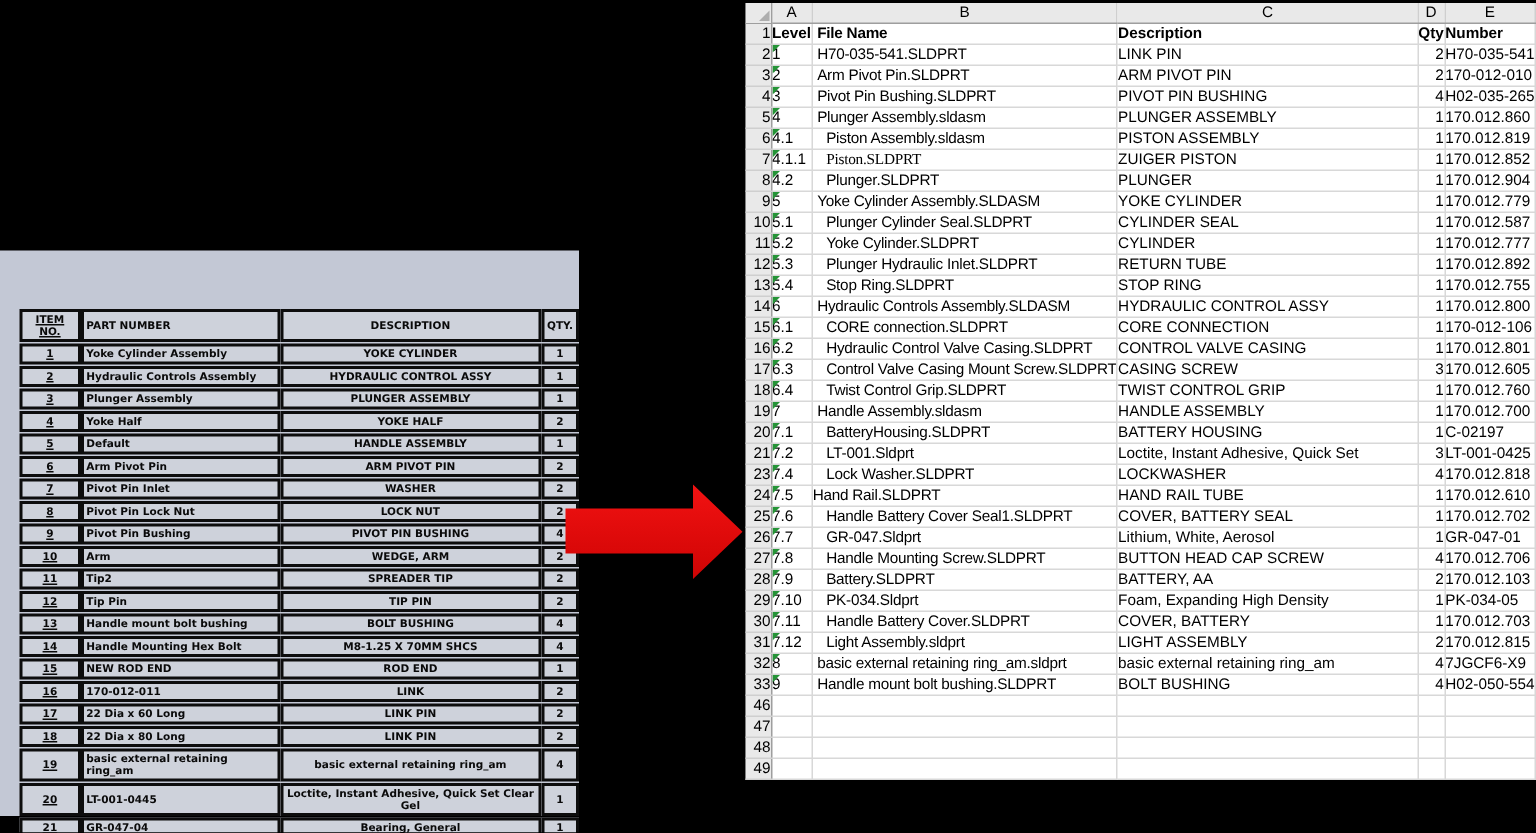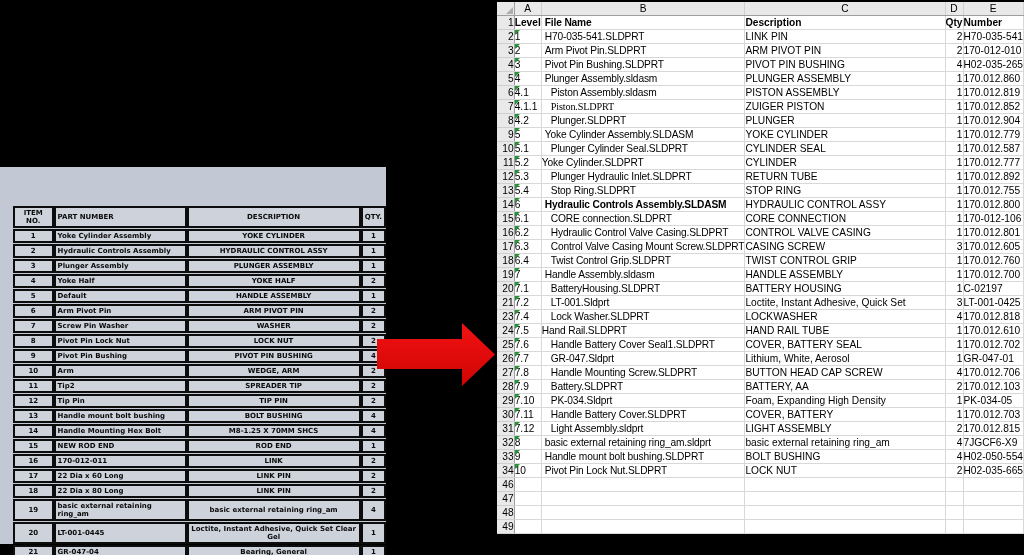--- a/index.html
+++ b/index.html
@@ -7,21 +7,21 @@
          font-family:"Liberation Sans",sans-serif;}
 
   
   #left-panel{position:absolute;left:0;top:167px;width:386px;height:377px;
               background:#c3c8d5;filter:blur(.35px);}
   #bom{position:absolute;left:13px;top:38px;border-collapse:separate;border-spacing:0 1px;
        table-layout:fixed;}
   #bom td,#bom th{border:2px solid #0d0d0d;background:#ced2db;
        font-family:"DejaVu Sans",sans-serif;font-weight:bold;font-size:7px;line-height:8px;
        color:#0a0a0a;padding:1px 2px;overflow:hidden;}
-  #bom .c-item{width:33px;text-align:center;}
+  #bom .c-item{width:33px;text-align:center;text-decoration:underline;}
   #bom .c-part{width:128px;text-align:left;}
   #bom .c-desc{width:170px;text-align:center;}
   #bom .c-qty{width:14px;text-align:center;}
   #bom th{text-align:center;}
 
   
   #arrow{position:absolute;left:372px;top:318px;}
 
   
   #sheet{position:absolute;left:497px;top:2px;background:#fff;}
@@ -101,21 +101,21 @@
             <td class="c-qty">1</td>
           </tr>
           <tr>
             <td class="c-item">6</td>
             <td class="c-part">Arm Pivot Pin</td>
             <td class="c-desc">ARM PIVOT PIN</td>
             <td class="c-qty">2</td>
           </tr>
           <tr>
             <td class="c-item">7</td>
-            <td class="c-part">Screw Pin Washer</td>
+            <td class="c-part">Pivot Pin Inlet</td>
             <td class="c-desc">WASHER</td>
             <td class="c-qty">2</td>
           </tr>
           <tr>
             <td class="c-item">8</td>
             <td class="c-part">Pivot Pin Lock Nut</td>
             <td class="c-desc">LOCK NUT</td>
             <td class="c-qty">2</td>
           </tr>
           <tr>
@@ -305,21 +305,21 @@
             <td class="rowhead">10</td>
             <td class="cell a">5.1<span class="flag"></span></td>
             <td class="cell" style="padding-left: 9px; letter-spacing: -0.15px;">Plunger Cylinder Seal.SLDPRT</td>
             <td class="cell">CYLINDER SEAL</td>
             <td class="cell qtyc">1</td>
             <td class="cell">170.012.587</td>
           </tr>
           <tr>
             <td class="rowhead">11</td>
             <td class="cell a">5.2<span class="flag"></span></td>
-            <td class="cell" style="letter-spacing: -0.15px;">Yoke Cylinder.SLDPRT</td>
+            <td class="cell" style="padding-left: 9px; letter-spacing: -0.15px;">Yoke Cylinder.SLDPRT</td>
             <td class="cell">CYLINDER</td>
             <td class="cell qtyc">1</td>
             <td class="cell">170.012.777</td>
           </tr>
           <tr>
             <td class="rowhead">12</td>
             <td class="cell a">5.3<span class="flag"></span></td>
             <td class="cell" style="padding-left: 9px; letter-spacing: -0.15px;">Plunger Hydraulic Inlet.SLDPRT</td>
             <td class="cell">RETURN TUBE</td>
             <td class="cell qtyc">1</td>
@@ -329,21 +329,21 @@
             <td class="rowhead">13</td>
             <td class="cell a">5.4<span class="flag"></span></td>
             <td class="cell" style="padding-left: 9px; letter-spacing: -0.15px;">Stop Ring.SLDPRT</td>
             <td class="cell">STOP RING</td>
             <td class="cell qtyc">1</td>
             <td class="cell">170.012.755</td>
           </tr>
           <tr>
             <td class="rowhead">14</td>
             <td class="cell a">6<span class="flag"></span></td>
-            <td class="cell" style="padding-left: 3px; letter-spacing: -0.15px; font-weight: bold;">Hydraulic Controls Assembly.SLDASM</td>
+            <td class="cell" style="padding-left: 3px; letter-spacing: -0.15px;">Hydraulic Controls Assembly.SLDASM</td>
             <td class="cell">HYDRAULIC CONTROL ASSY</td>
             <td class="cell qtyc">1</td>
             <td class="cell">170.012.800</td>
           </tr>
           <tr>
             <td class="rowhead">15</td>
             <td class="cell a">6.1<span class="flag"></span></td>
             <td class="cell" style="padding-left: 9px; letter-spacing: -0.15px;">CORE connection.SLDPRT</td>
             <td class="cell">CORE CONNECTION</td>
             <td class="cell qtyc">1</td>
@@ -478,28 +478,20 @@
             <td class="cell">7JGCF6-X9</td>
           </tr>
           <tr>
             <td class="rowhead">33</td>
             <td class="cell a">9<span class="flag"></span></td>
             <td class="cell" style="padding-left: 3px; letter-spacing: -0.15px;">Handle mount bolt bushing.SLDPRT</td>
             <td class="cell">BOLT BUSHING</td>
             <td class="cell qtyc">4</td>
             <td class="cell">H02-050-554</td>
           </tr>
-          <tr class="redrow">
-            <td class="rowhead">34</td>
-            <td class="cell a">10<span class="flag"></span></td>
-            <td class="cell" style="padding-left: 3px; letter-spacing: -0.15px;">Pivot Pin Lock Nut.SLDPRT</td>
-            <td class="cell">LOCK NUT</td>
-            <td class="cell qtyc">2</td>
-            <td class="cell">H02-035-665</td>
-          </tr>
           <tr>
             <td class="rowhead">46</td>
             <td class="cell"></td>
             <td class="cell"></td>
             <td class="cell"></td>
             <td class="cell"></td>
             <td class="cell"></td>
           </tr>
           <tr>
             <td class="rowhead">47</td>

